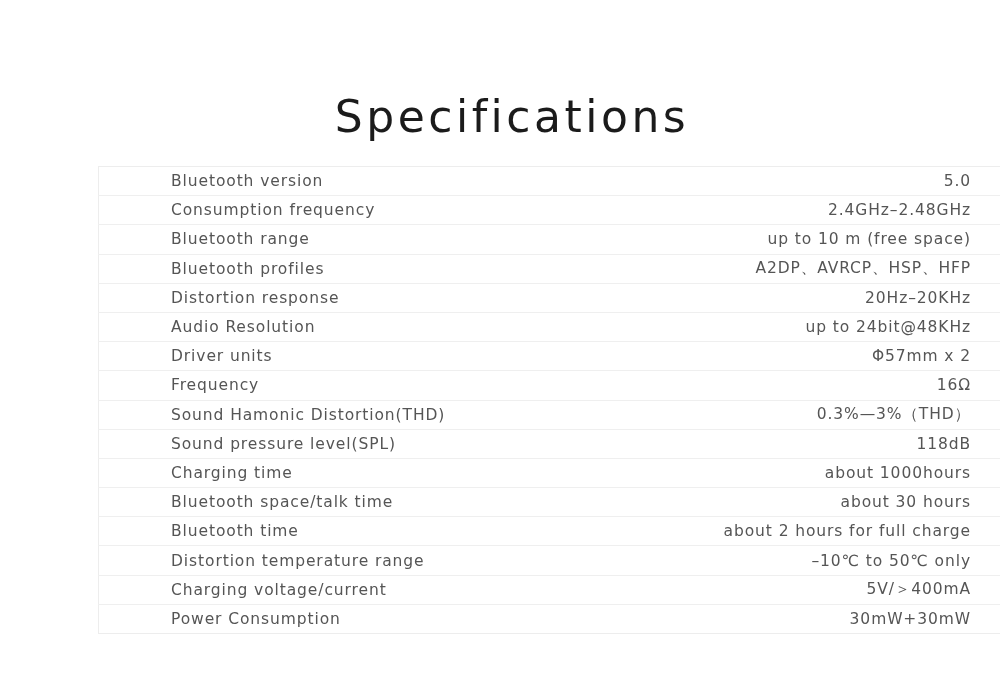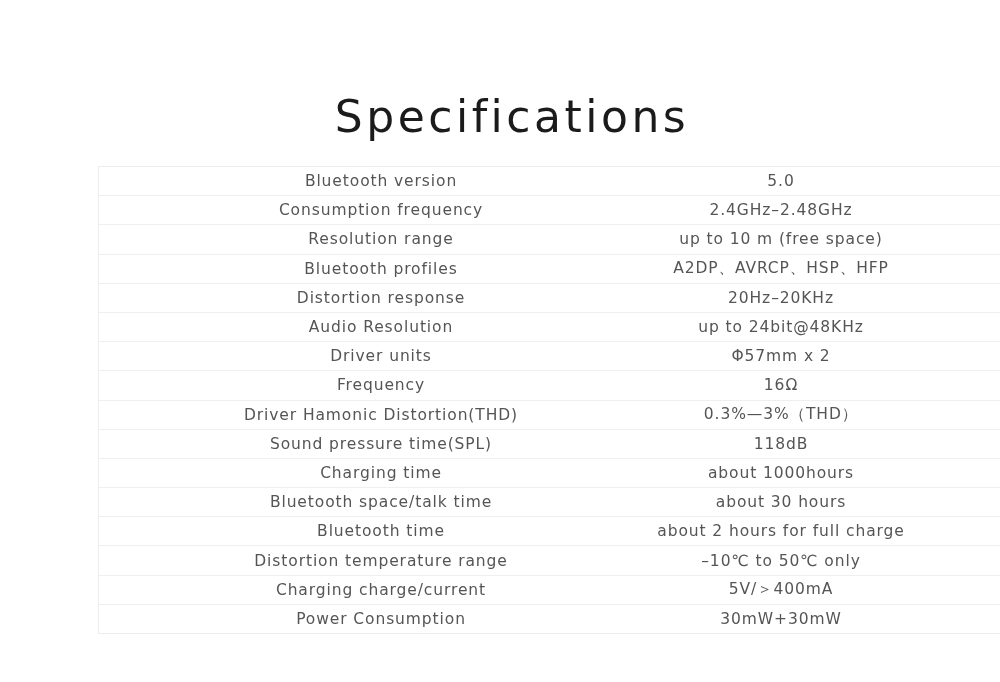--- a/index.html
+++ b/index.html
@@ -55,21 +55,20 @@
   .spec-table td {
     padding: 0;
     vertical-align: middle;
     border: none;
     font-size: 15.5px;
     font-weight: 400;
     color: #555555;
     letter-spacing: 0.9px;
     white-space: nowrap;
     overflow: hidden;
-    text-align: center;
   }
   .spec-label {
     width: 420px;
     padding-left: 72px !important;
     text-align: left;
   }
   .spec-value {
     width: 380px;
     padding-right: 70px !important;
     text-align: right;
@@ -86,21 +85,21 @@
     <tbody>
       <tr>
         <td class="spec-label">Bluetooth version</td>
         <td class="spec-value">5.0</td>
       </tr>
       <tr>
         <td class="spec-label">Consumption frequency</td>
         <td class="spec-value">2.4GHz–2.48GHz</td>
       </tr>
       <tr>
-        <td class="spec-label">Resolution range</td>
+        <td class="spec-label">Bluetooth range</td>
         <td class="spec-value">up to 10 m (free space)</td>
       </tr>
       <tr>
         <td class="spec-label">Bluetooth profiles</td>
         <td class="spec-value">A2DP、AVRCP、HSP、HFP</td>
       </tr>
       <tr>
         <td class="spec-label">Distortion response</td>
         <td class="spec-value">20Hz–20KHz</td>
       </tr>
@@ -110,45 +109,45 @@
       </tr>
       <tr>
         <td class="spec-label">Driver units</td>
         <td class="spec-value">Φ57mm x 2</td>
       </tr>
       <tr>
         <td class="spec-label">Frequency</td>
         <td class="spec-value">16Ω</td>
       </tr>
       <tr>
-        <td class="spec-label">Driver Hamonic Distortion(THD)</td>
+        <td class="spec-label">Sound Hamonic Distortion(THD)</td>
         <td class="spec-value">0.3%—3%（THD）</td>
       </tr>
       <tr>
-        <td class="spec-label">Sound pressure time(SPL)</td>
+        <td class="spec-label">Sound pressure level(SPL)</td>
         <td class="spec-value">118dB</td>
       </tr>
       <tr>
         <td class="spec-label">Charging time</td>
         <td class="spec-value">about 1000hours</td>
       </tr>
       <tr>
         <td class="spec-label">Bluetooth space/talk time</td>
         <td class="spec-value">about 30 hours</td>
       </tr>
       <tr>
         <td class="spec-label">Bluetooth time</td>
         <td class="spec-value">about 2 hours for full charge</td>
       </tr>
       <tr>
         <td class="spec-label">Distortion temperature range</td>
         <td class="spec-value">–10℃ to 50℃ only</td>
       </tr>
       <tr>
-        <td class="spec-label">Charging charge/current</td>
+        <td class="spec-label">Charging voltage/current</td>
         <td class="spec-value">5V/＞400mA</td>
       </tr>
       <tr>
         <td class="spec-label">Power Consumption</td>
         <td class="spec-value">30mW+30mW</td>
       </tr>
     </tbody>
   </table>
 
 </div>

